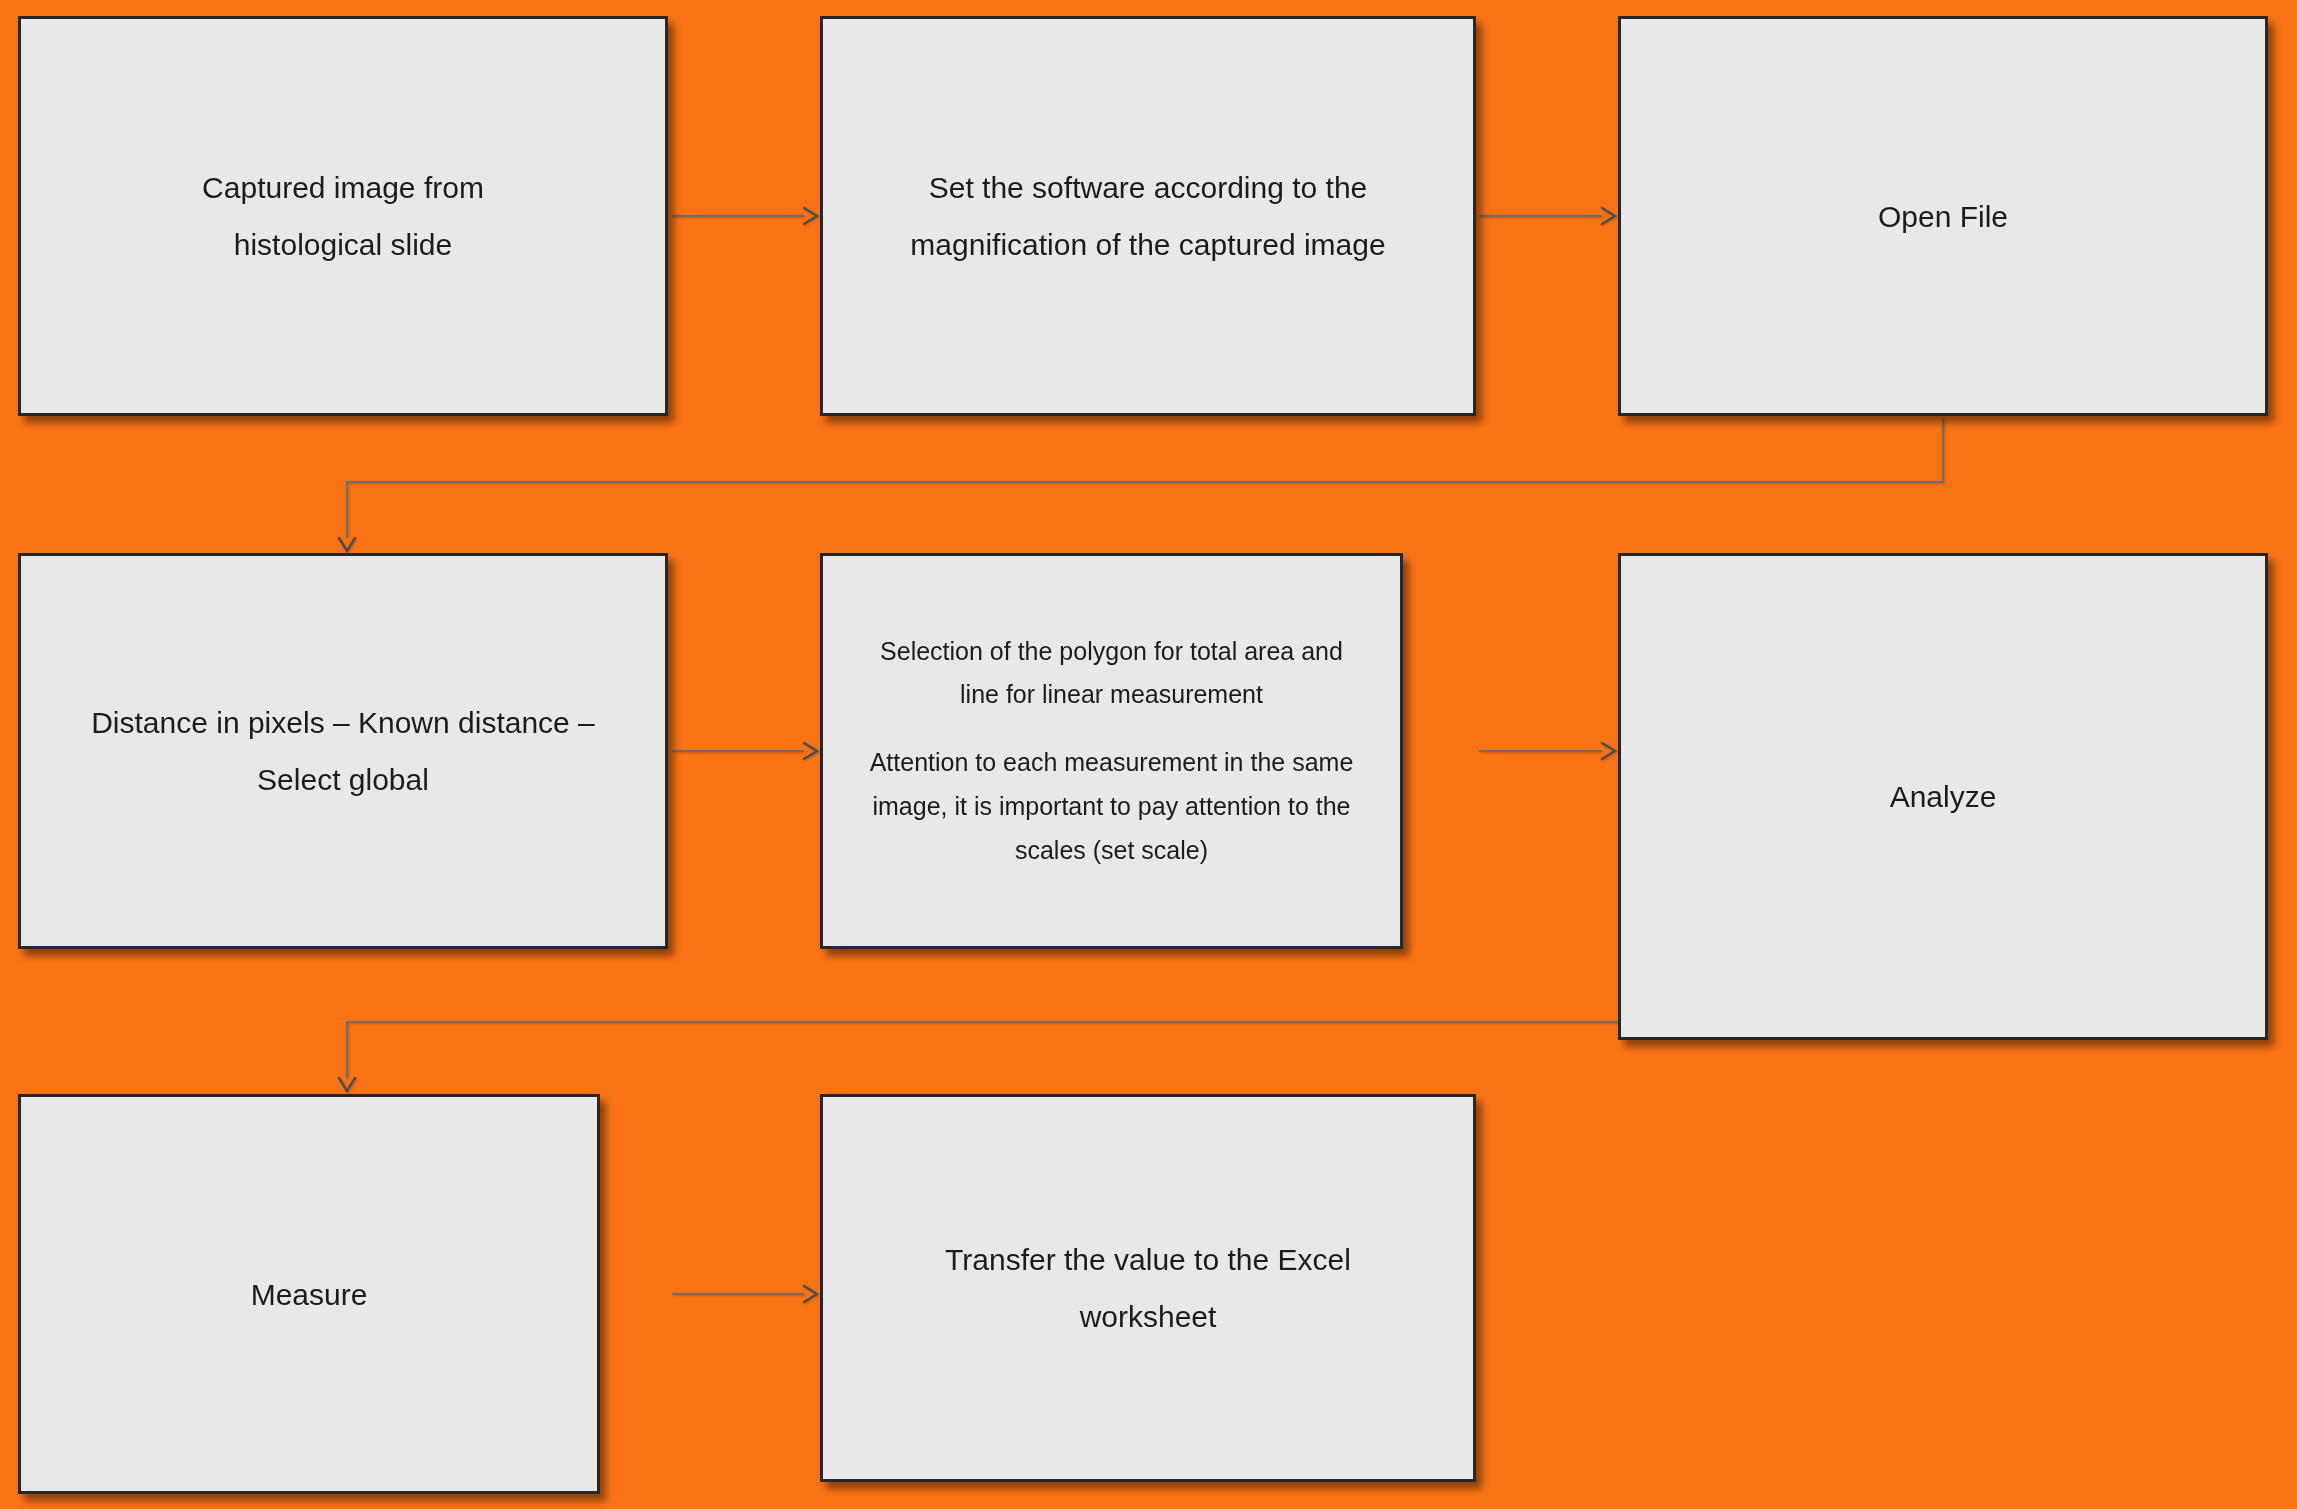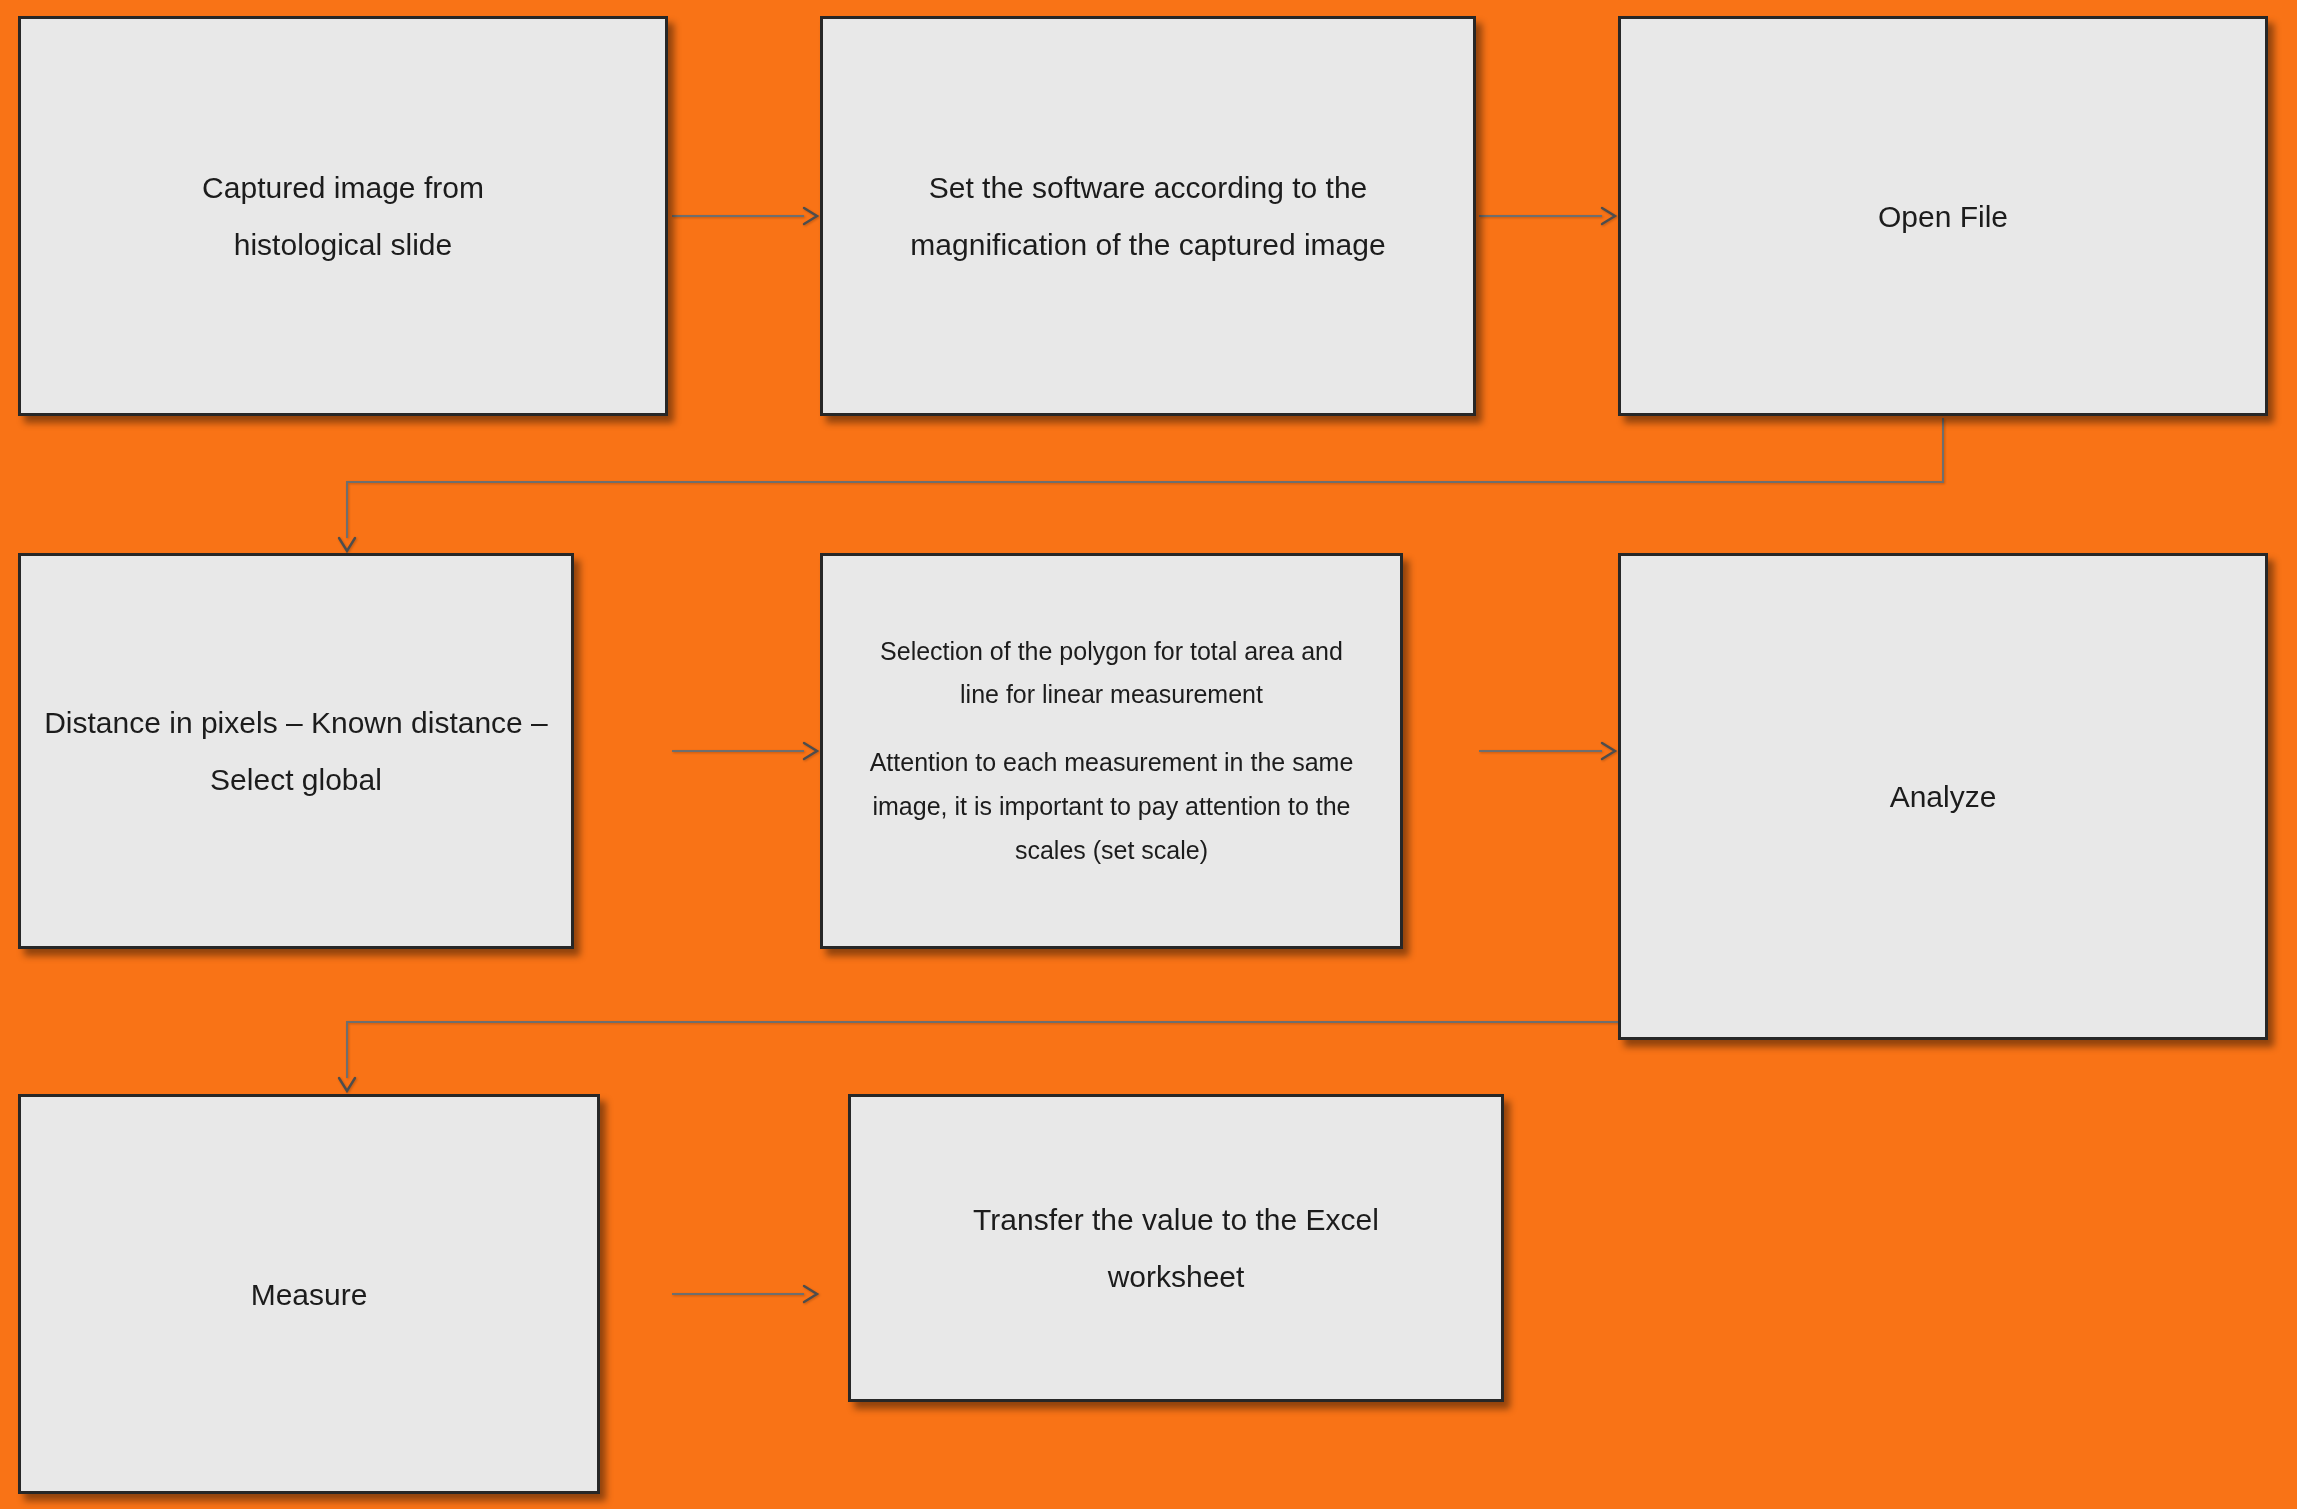--- a/index.html
+++ b/index.html
@@ -85,21 +85,21 @@
 
   <div class="box" style="left:820px; top:16px; width:656px; height:400px;">
     <span class="ln">Set the software according to the</span>
     <span class="ln">magnification of the captured image</span>
   </div>
 
   <div class="box" style="left:1618px; top:16px; width:650px; height:400px;">
     <span class="ln">Open File</span>
   </div>
 
-  <div class="box" style="left:18px; top:553px; width:556px; height:396px;">
+  <div class="box" style="left:18px; top:553px; width:650px; height:396px;">
     <span class="ln">Distance in pixels – Known distance –</span>
     <span class="ln">Select global</span>
   </div>
 
   <div class="box small-text" style="left:820px; top:553px; width:583px; height:396px;">
     <div class="para">
       <span class="ln">Selection of the polygon for total area and</span>
       <span class="ln">line for linear measurement</span>
     </div>
     <div class="para">
@@ -110,18 +110,18 @@
   </div>
 
   <div class="box" style="left:1618px; top:553px; width:650px; height:487px;">
     <span class="ln">Analyze</span>
   </div>
 
   <div class="box" style="left:18px; top:1094px; width:582px; height:400px;">
     <span class="ln">Measure</span>
   </div>
 
-  <div class="box" style="left:820px; top:1094px; width:656px; height:308px;margin-left:28px;">
+  <div class="box" style="left:820px; top:1094px; width:656px; height:388px;">
     <span class="ln">Transfer the value to the Excel</span>
     <span class="ln">worksheet</span>
   </div>
 
 </div>
 
 </body></html>

